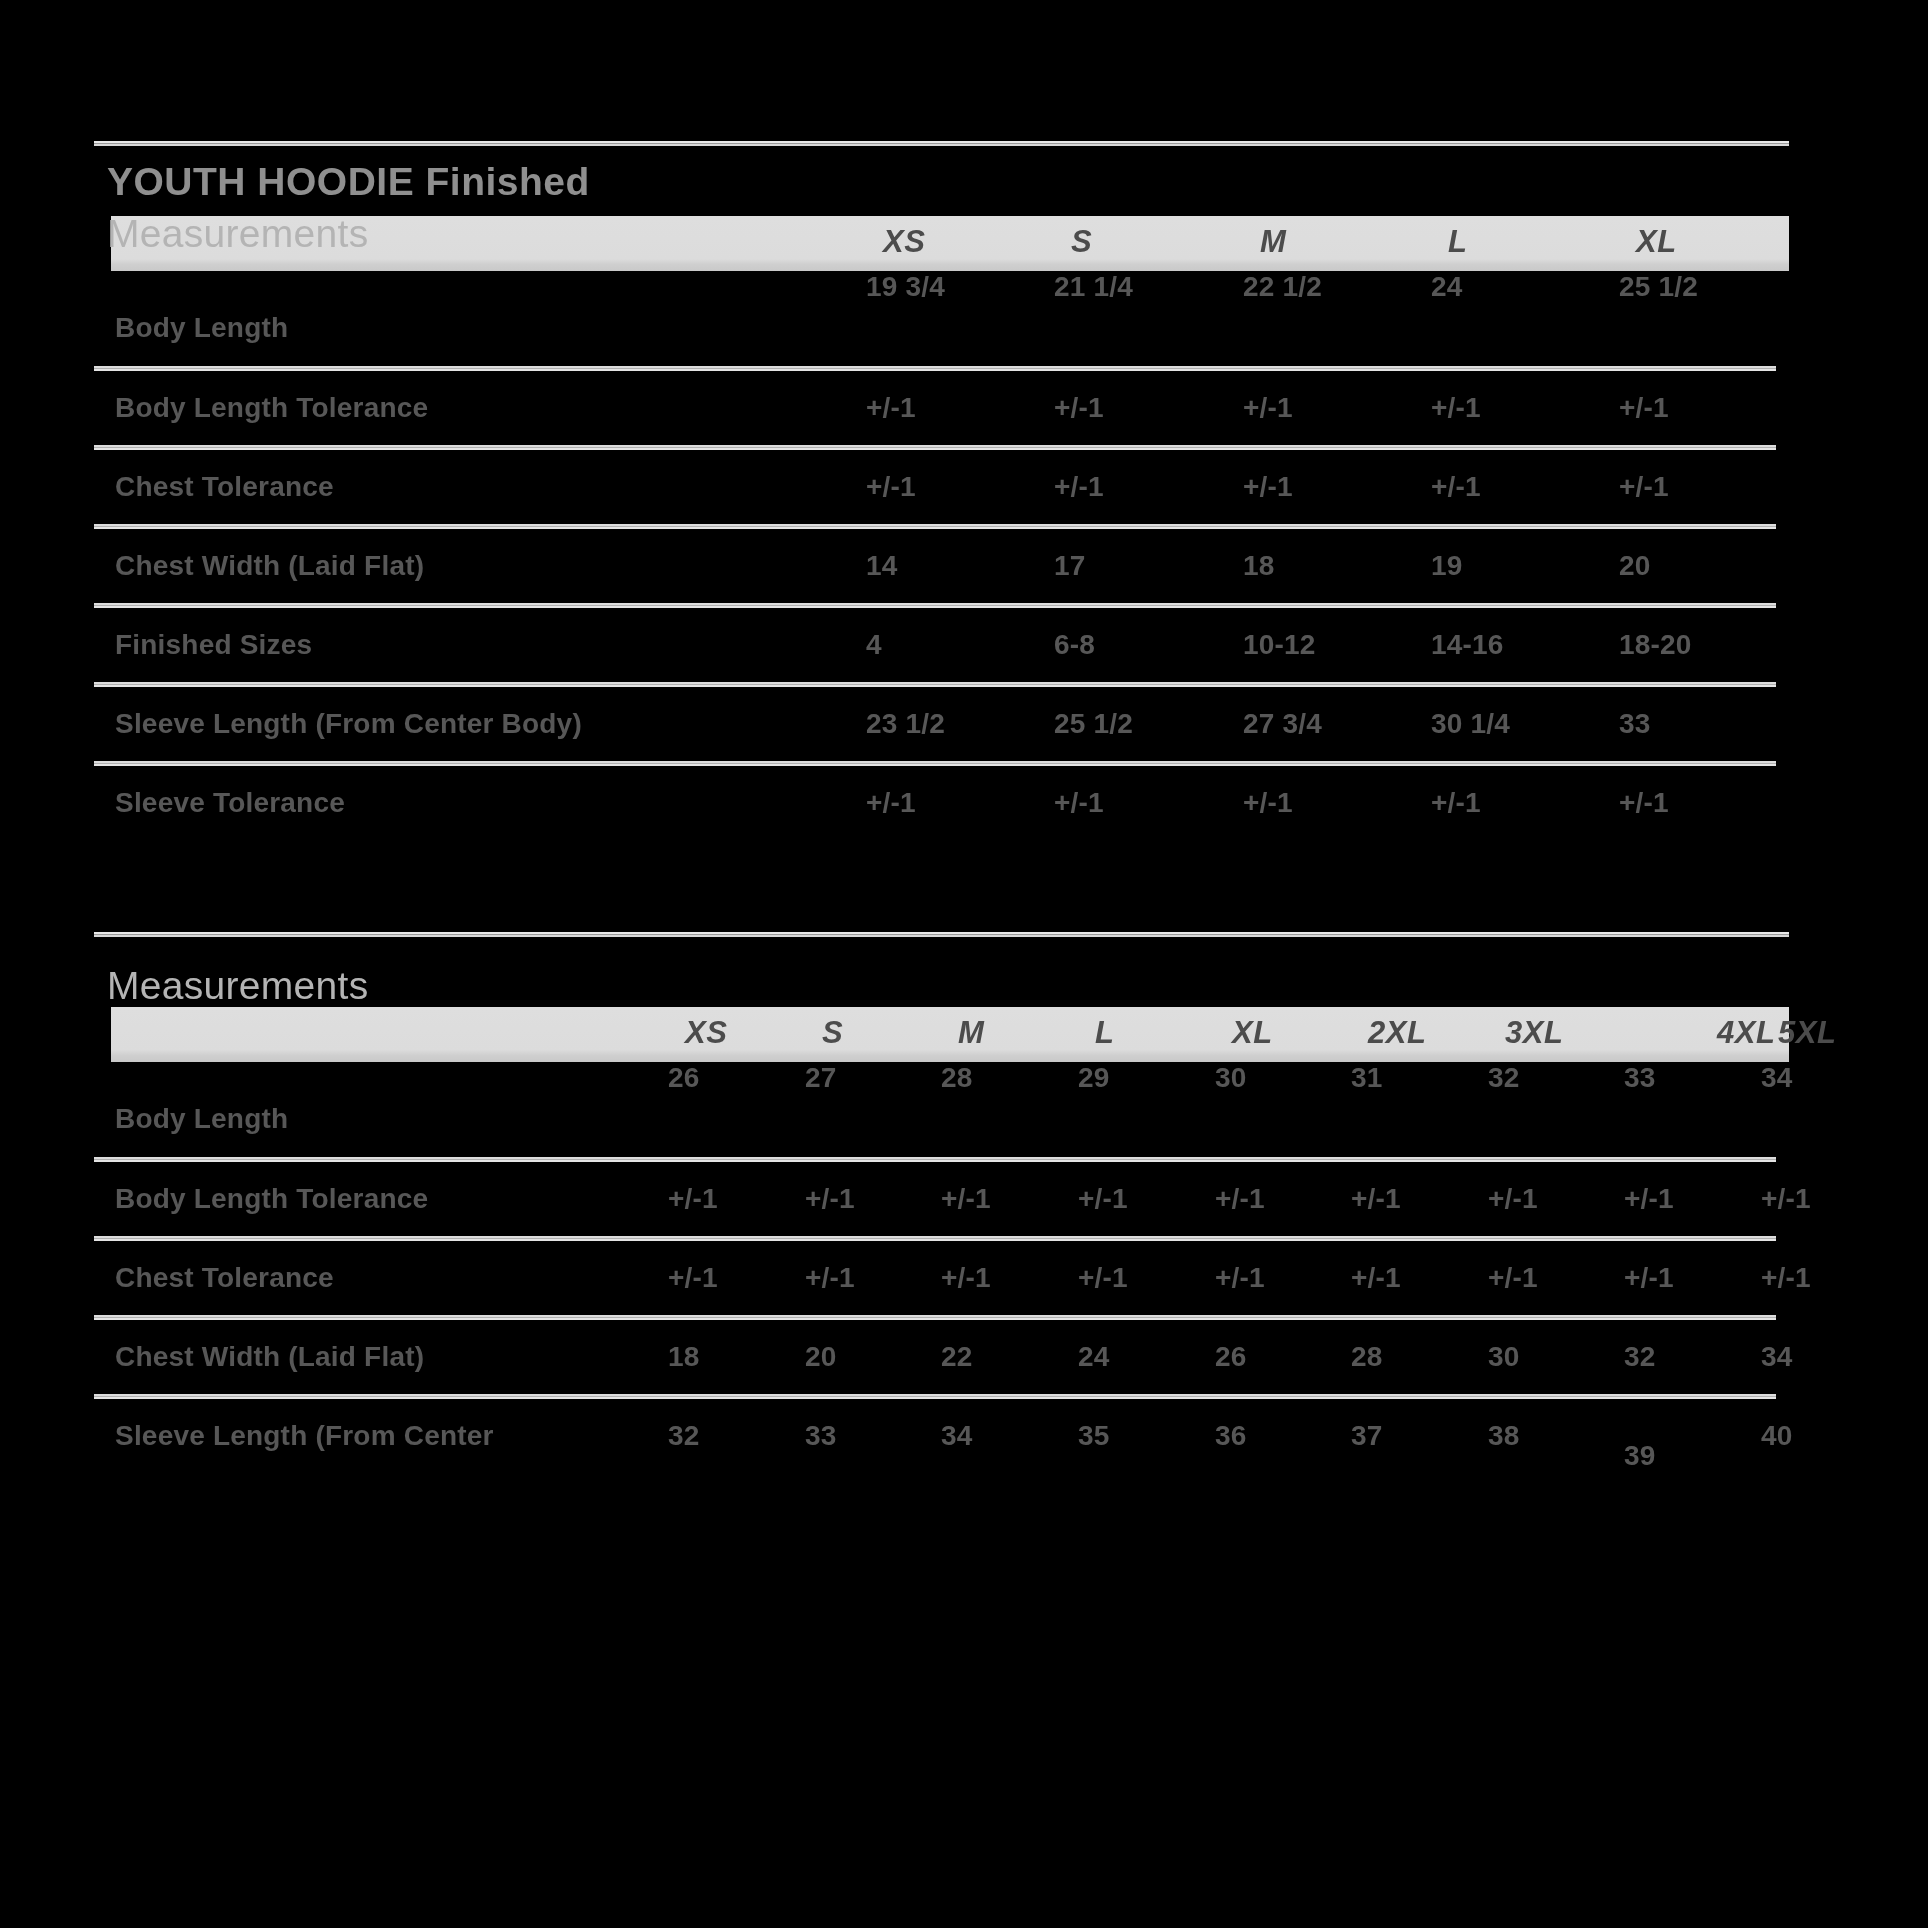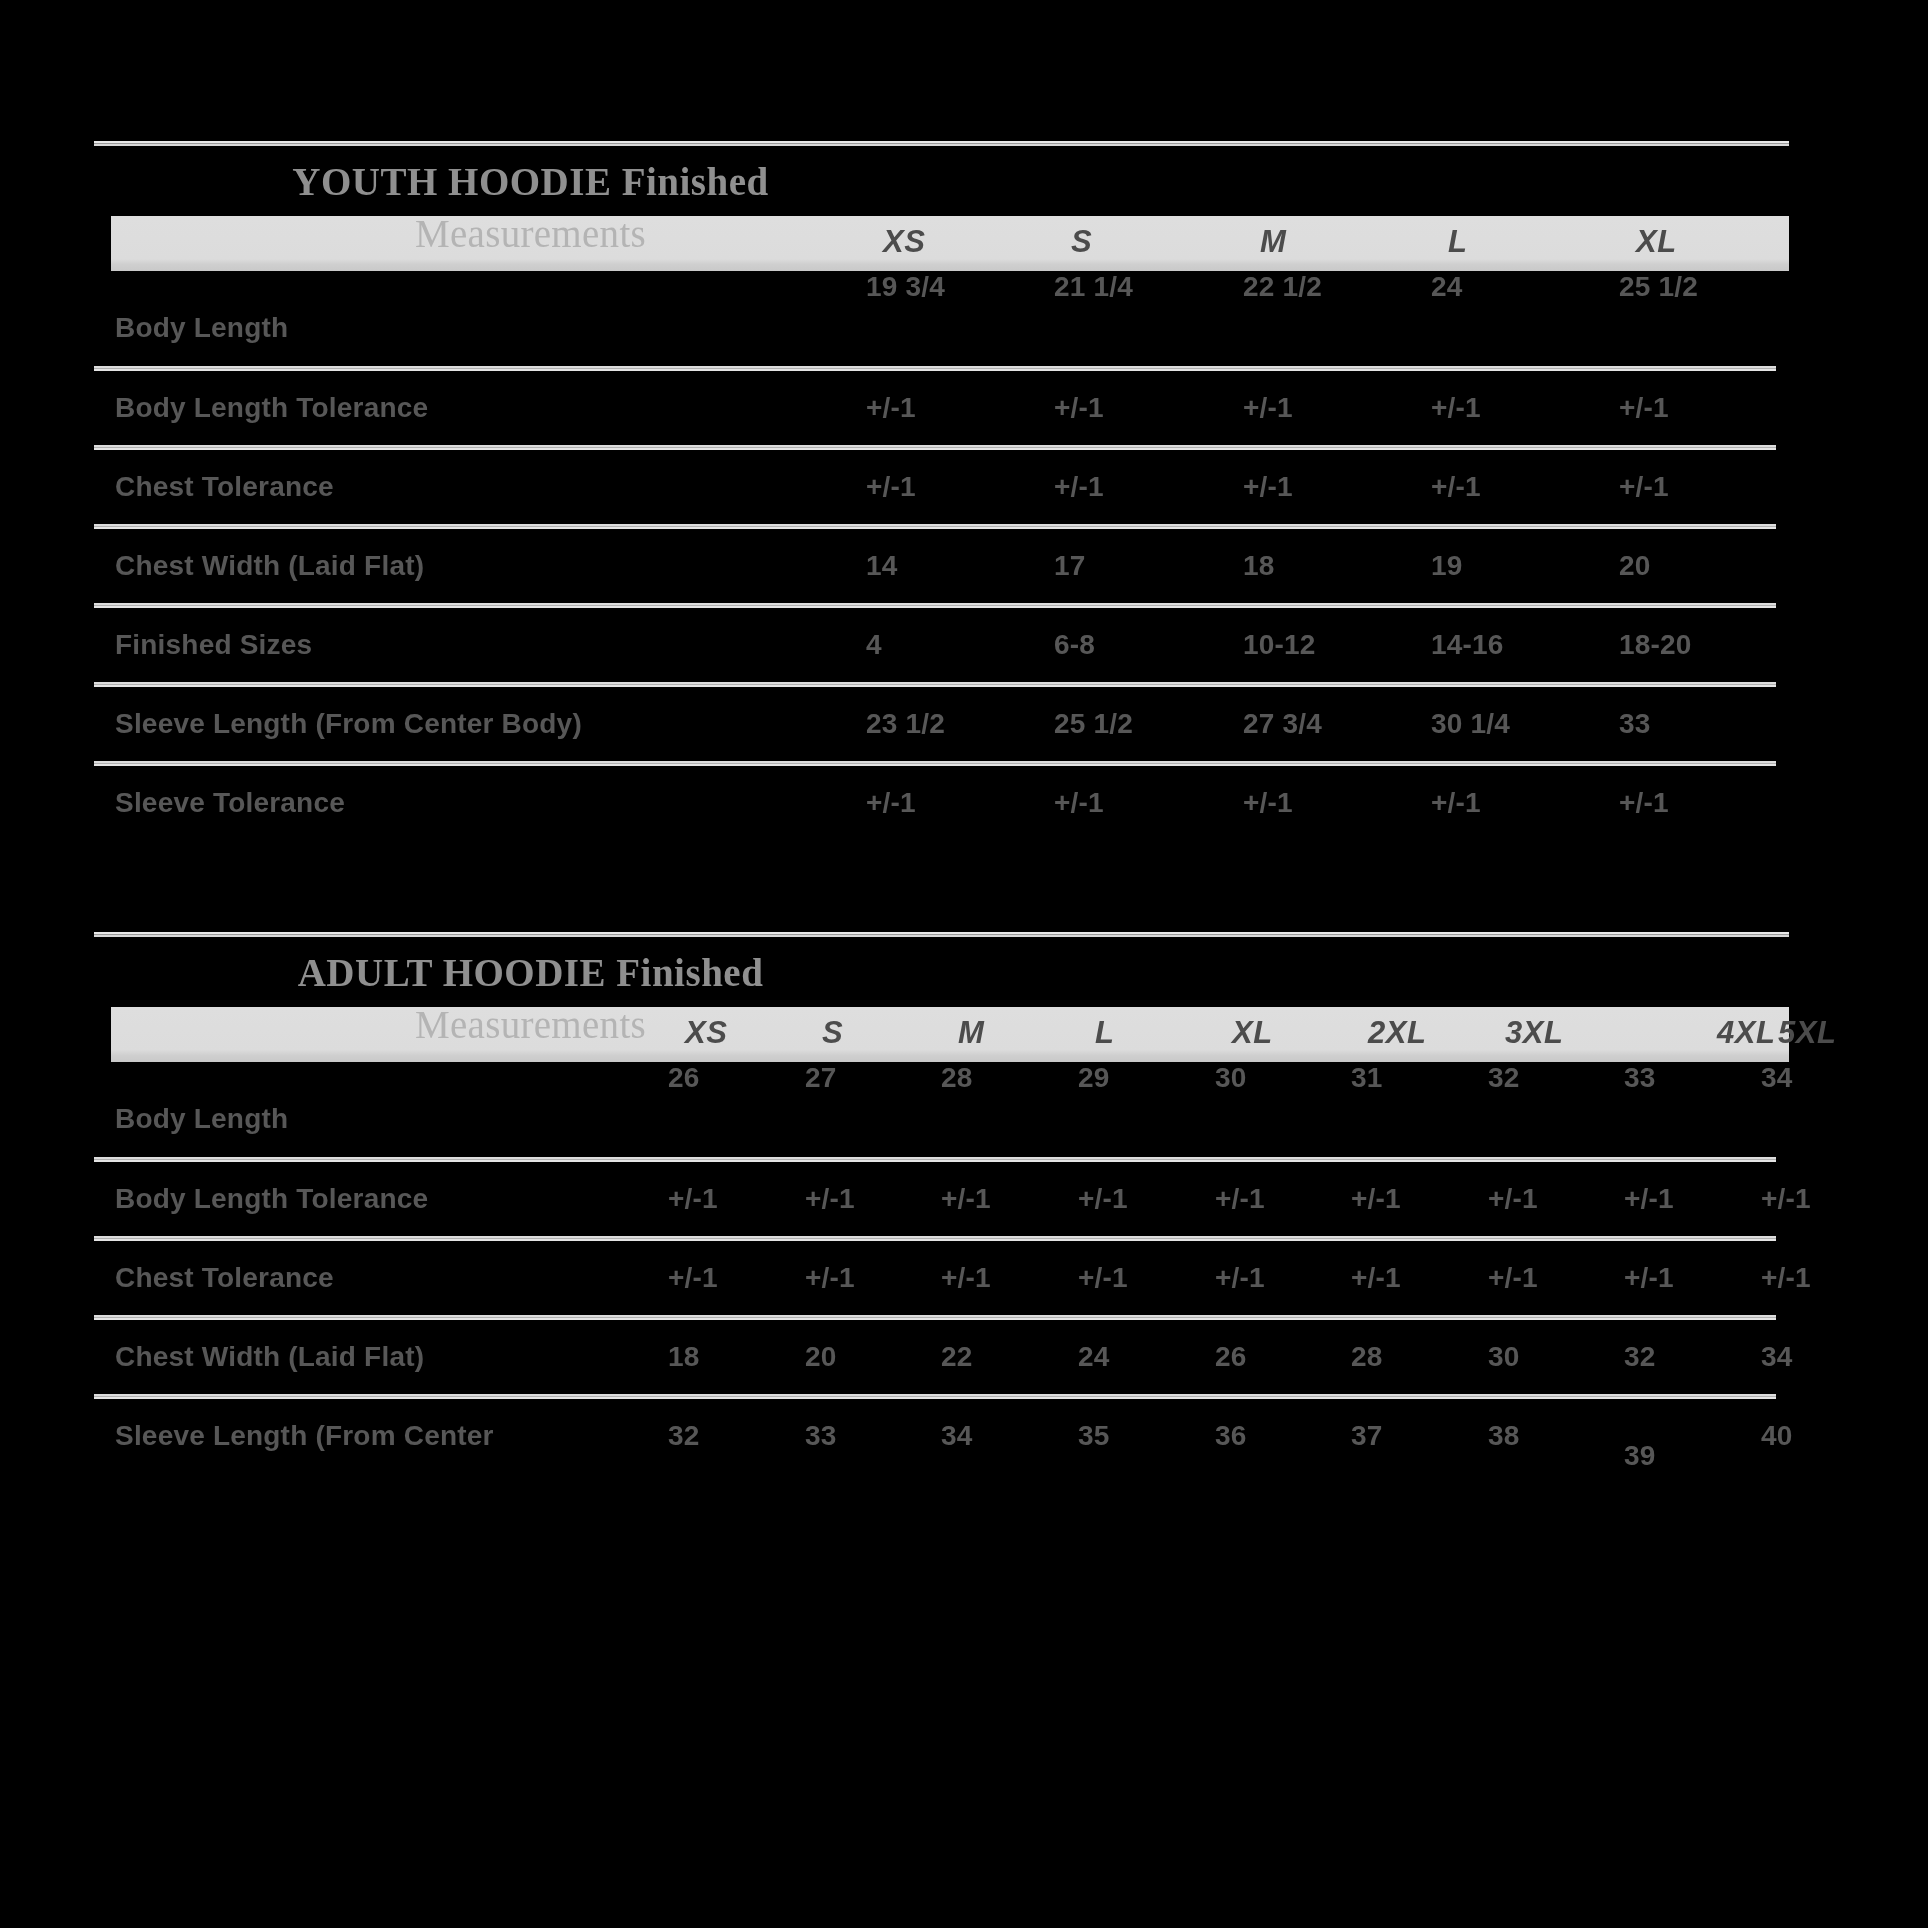--- a/index.html
+++ b/index.html
@@ -32,27 +32,26 @@
     top: 0;
     width: 1695px;
     height: 4.7px;
     background: linear-gradient(to bottom, #e8e8e8 0%, #e8e8e8 40%, #9a9a9a 41%, #9a9a9a 60%, #d8d8d8 61%, #d8d8d8 100%);
   }
 
   .title {
     position: absolute;
     left: 13px;
     top: 21px;
-    font-family: Liberation Serif, serif;
+    font-family: Liberation Sans, sans-serif;
     font-size: 39px;
     line-height: 1.0;
     width: 847px;
     pointer-events: none;
     z-index: 5;
-    text-align: center;
   }
   .title .t-bold {
     font-weight: bold;
     color: #8f8f8f;
     letter-spacing: 0.5px;
   }
   .title .t-light {
     display: block;
     color: #b4b4b4;
     margin-top: 13px;
@@ -201,21 +200,20 @@
           <div class="val" style="left: 1337px;">+/-1</div>
           <div class="val" style="left: 1525px;">+/-1</div>
         </div>
       </div>
   </div>
 
   <div class="table-block" id="adult-block">
     <div class="top-rule"></div>
 
     <div class="title">
-      <span class="t-bold">ADULT HOODIE Finished</span>
       <span class="t-light">Measurements</span>
     </div>
 
     <div class="hdr-band" id="adult-hdr">
         <span class="cell" style="left: 574px;">XS</span>
         <span class="cell" style="left: 711px;">S</span>
         <span class="cell" style="left: 847px;">M</span>
         <span class="cell" style="left: 984px;">L</span>
         <span class="cell" style="left: 1121px;">XL</span>
         <span class="cell" style="left: 1257px;">2XL</span>

